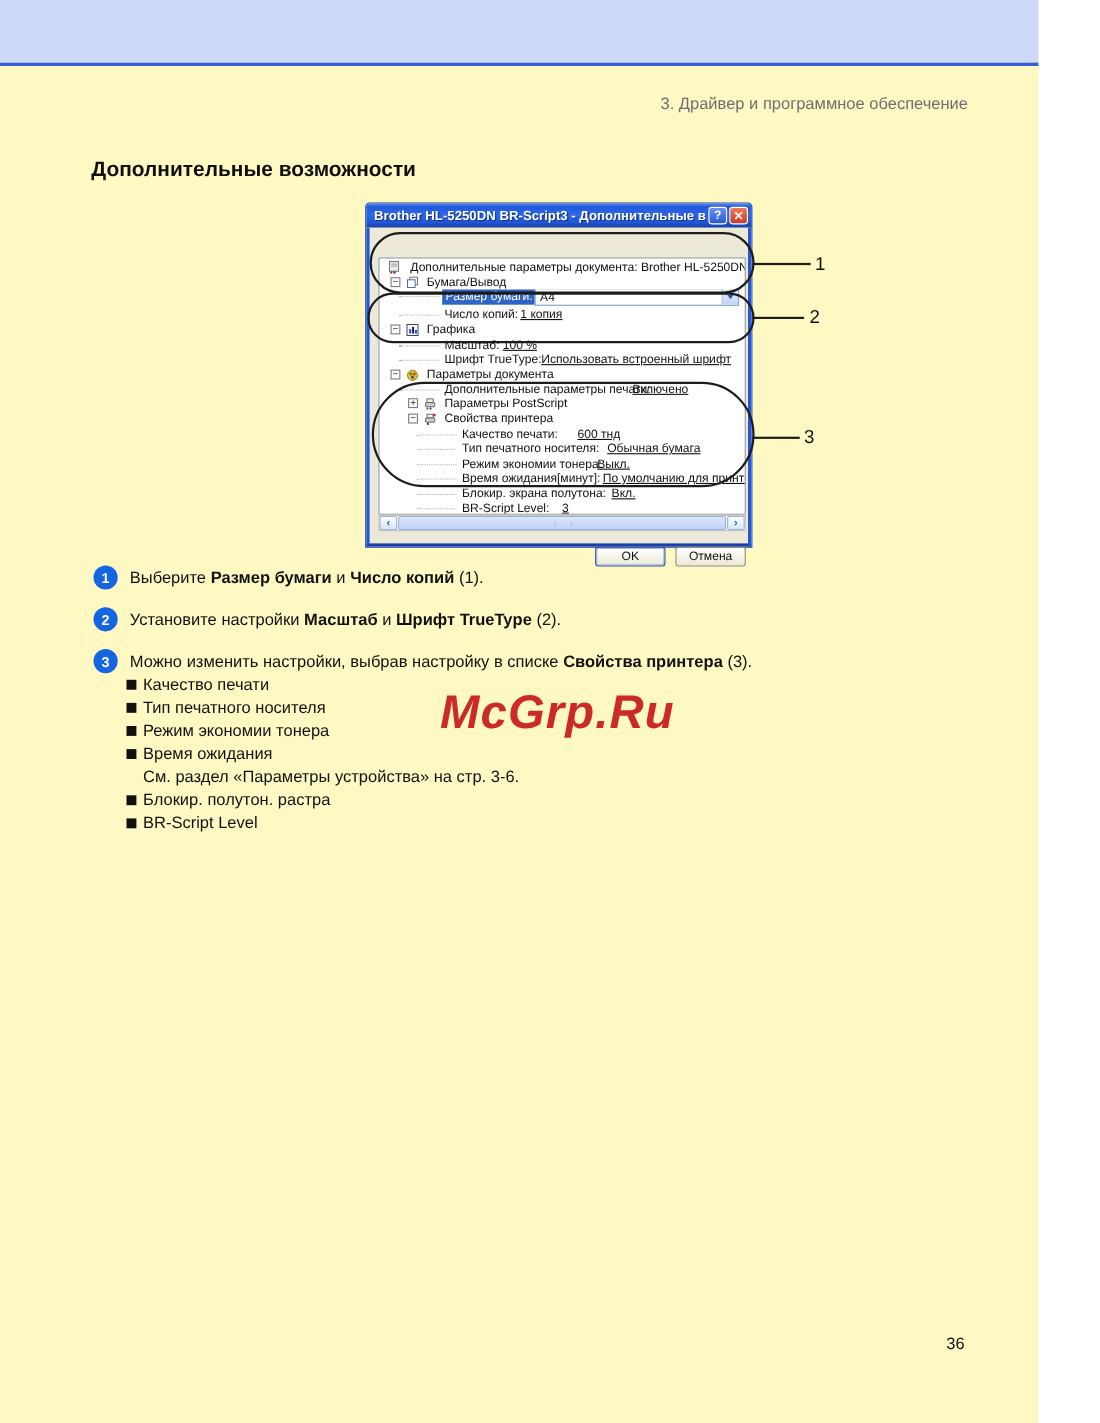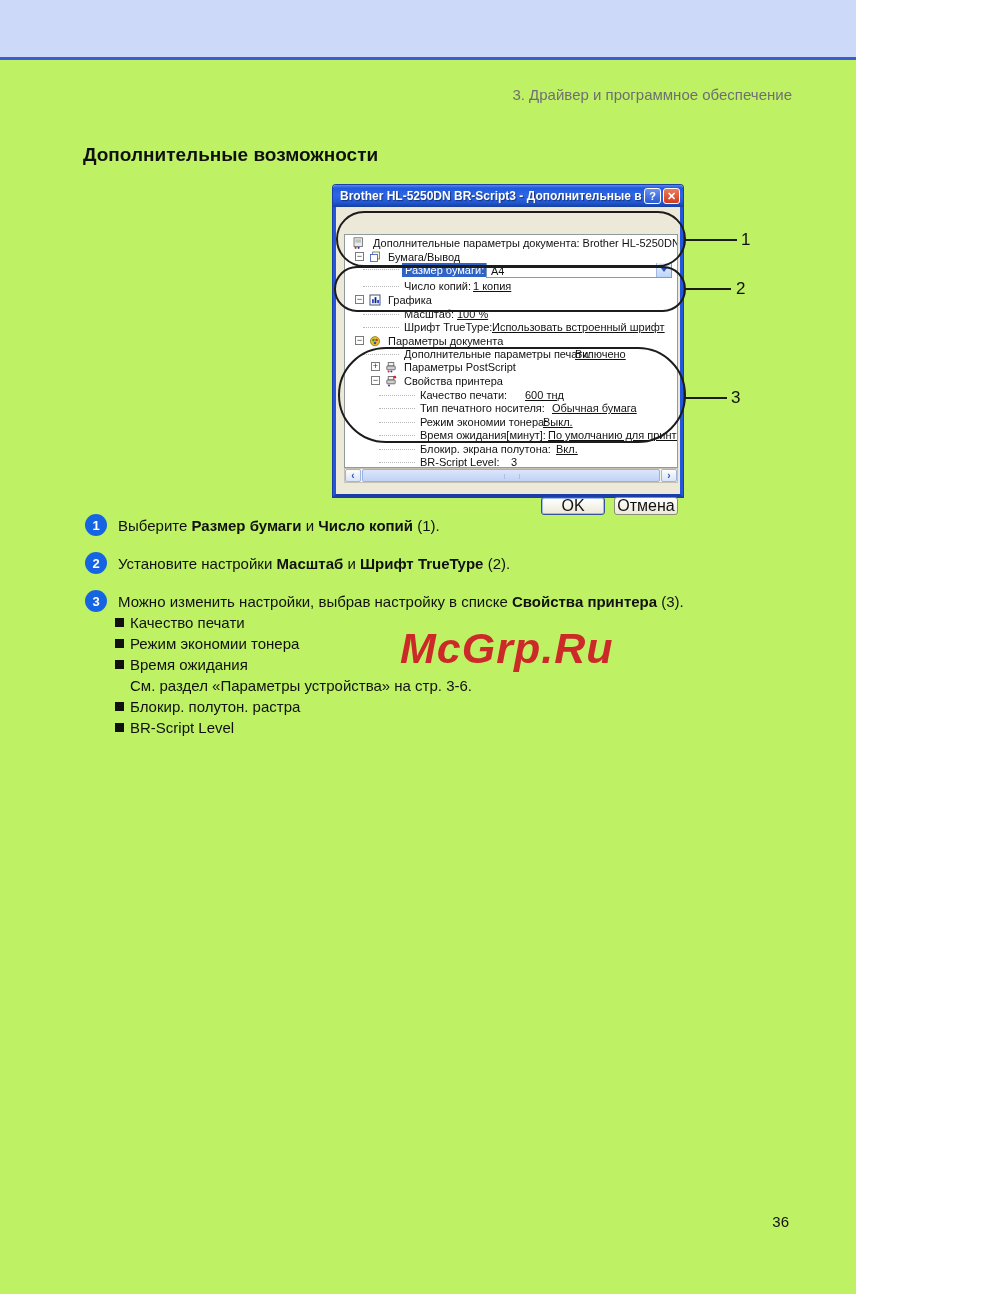--- a/index.html
+++ b/index.html
@@ -1,17 +1,17 @@
 <!DOCTYPE html>
 <html><head>
 <meta charset="utf-8">
 <style>
   * { margin:0; padding:0; box-sizing:border-box; }
   body { font-family:"Liberation Sans", sans-serif; background:#ffffff; }
-  .page { position:relative; width:856px; height:1294px; background:#bef264; overflow:hidden; }
+  .page { position:relative; width:944px; height:1294px; background:#fef9c3; overflow:hidden; }
 
   
   .top-band { position:absolute; left:0; top:0; width:1000px; height:60px;
               background:#cdd9f8; border-bottom:3px solid #3c5cd6; }
   .chapter-header { position:absolute; top:86px; right:64px; font-size:15px; color:#6f6f73; }
   .page-title { position:absolute; left:83px; top:144px; font-size:19px; font-weight:bold; color:#101010; }
 
   
   .dlg { position:absolute; left:333px; top:185px; width:350px; height:312px;
          font-size:11px; box-shadow:0 0 0 1px #1b3fa8; border-radius:3px 3px 0 0; }
@@ -53,21 +53,21 @@
              border:1px solid #c5c2b4; display:flex; align-items:stretch; }
   .sb-btn { width:16px; background:linear-gradient(180deg,#fdfdfb,#d8e4f8); border:1px solid #9db4dd;
             border-radius:2px; color:#2a52c0; font-weight:bold; font-size:10px; line-height:12px; text-align:center; }
   .sb-thumb { flex:1; margin:0 1px; background:linear-gradient(180deg,#dce6fb,#c0d2f6);
             border:1px solid #98b1e4; border-radius:2px; position:relative; }
   .sb-thumb::after { content:""; position:absolute; left:50%; top:4px; width:14px; height:5px; margin-left:-7px;
             border-left:1px solid #aebee6; border-right:1px solid #aebee6; }
 
   
   .dlg-btn { position:absolute; top:290px; height:18px; background:linear-gradient(180deg,#ffffff,#ece9d8);
-             border:1px solid #8d8d7e; border-radius:3px; font-size:16px; color:#111; text-align:center;
+             border:1px solid #8d8d7e; border-radius:3px; font-size:11px; color:#111; text-align:center;
              line-height:16px; }
   .btn-ok { left:205px; width:64px; box-shadow:inset 0 0 0 1px #9cbcf2; border-color:#36539c; }
   .btn-cancel { left:278px; width:64px; }
 
   
   .co-ellipse { position:absolute; border:2px solid #1c1c1c; background:transparent; }
   .co-line { position:absolute; height:0; border-top:2px solid #1c1c1c; }
   .co-num { position:absolute; font-size:17px; color:#111; }
 
   
@@ -272,20 +272,21 @@
   <div class="step-text" style="top:517px;"><span>Выберите </span><b>Размер бумаги</b><span> и </span><b>Число копий</b><span> (1).</span></div>
 
   <div class="step-circle" style="left:85px; top:552px;">2</div>
   <div class="step-text" style="top:555px;"><span>Установите настройки </span><b>Масштаб</b><span> и </span><b>Шрифт TrueType</b><span> (2).</span></div>
 
   <div class="step-circle" style="left:85px; top:590px;">3</div>
   <div class="step-text" style="top:593px;"><span>Можно изменить настройки, выбрав настройку в списке </span><b>Свойства принтера</b><span> (3).</span></div>
 
   <div class="bullets">
     <div class="row"><span class="sq"></span><span>Качество печати</span></div>
+    <div class="row"><span class="sq"></span><span>Тип печатного носителя</span></div>
     <div class="row"><span class="sq"></span><span>Режим экономии тонера</span></div>
     <div class="row"><span class="sq"></span><span>Время ожидания</span></div>
     <div class="desc">См. раздел «Параметры устройства» на стр. 3-6.</div>
     <div class="row"><span class="sq"></span><span>Блокир. полутон. растра</span></div>
     <div class="row"><span class="sq"></span><span>BR-Script Level</span></div>
   </div>
 
   <div class="watermark">McGrp.Ru</div>
 
   <div class="page-num">36</div>

